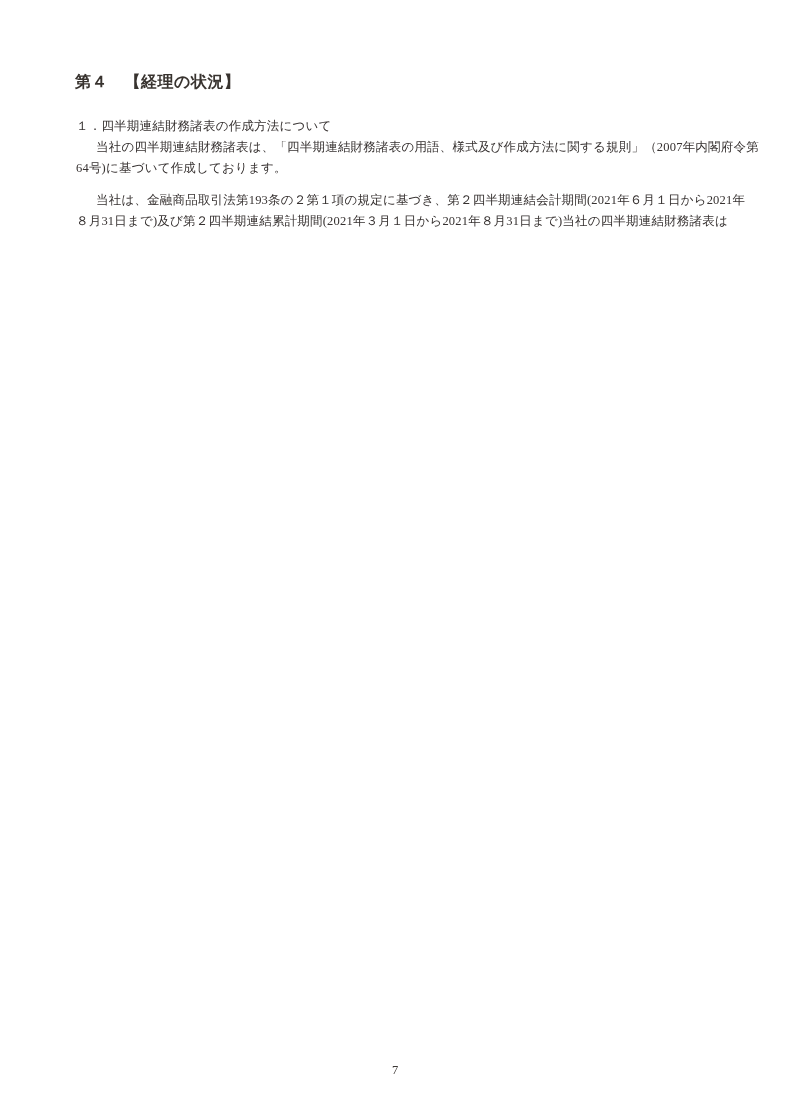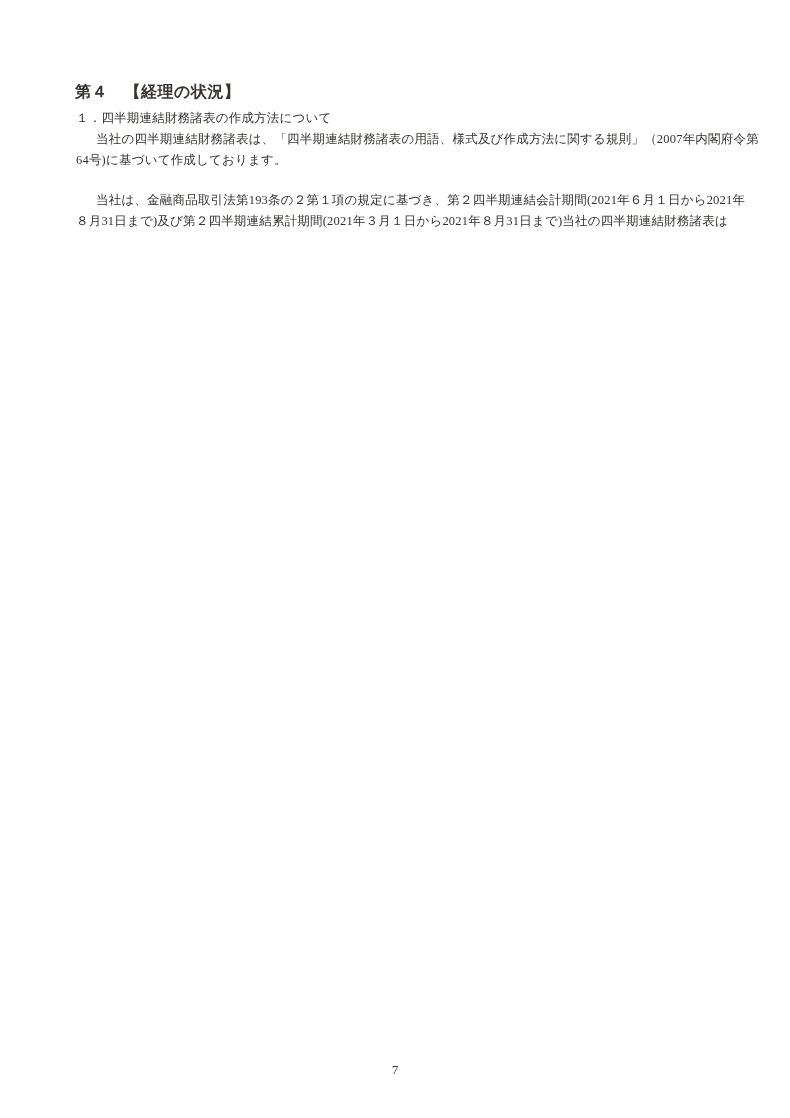--- a/index.html
+++ b/index.html
@@ -12,35 +12,35 @@
     width: 790px;
     height: 1118px;
     background: #ffffff;
     overflow: hidden;
     font-family: "Liberation Serif", "DejaVu Serif", serif;
     color: #363130;
   }
   .doc-heading {
     position: absolute;
     left: 75px;
-    top: 80px;
+    top: 70px;
     font-family: "Liberation Sans", "DejaVu Sans", sans-serif;
     font-weight: bold;
     font-size: 16px;
     line-height: 24px;
     letter-spacing: 0.5px;
     color: #38332f;
     white-space: nowrap;
   }
   .sec {
     position: absolute;
     left: 76px;
     width: 660px;
   }
-  .sec-1 { top: 108px; }
+  .sec-1 { top: 116px; }
   .sec-2 { top: 190px; }
   .line {
     font-size: 12.5px;
     line-height: 21px;
     letter-spacing: 0.2px;
     white-space: nowrap;
     color: #363130;
   }
   .line.indent {
     padding-left: 20px;

